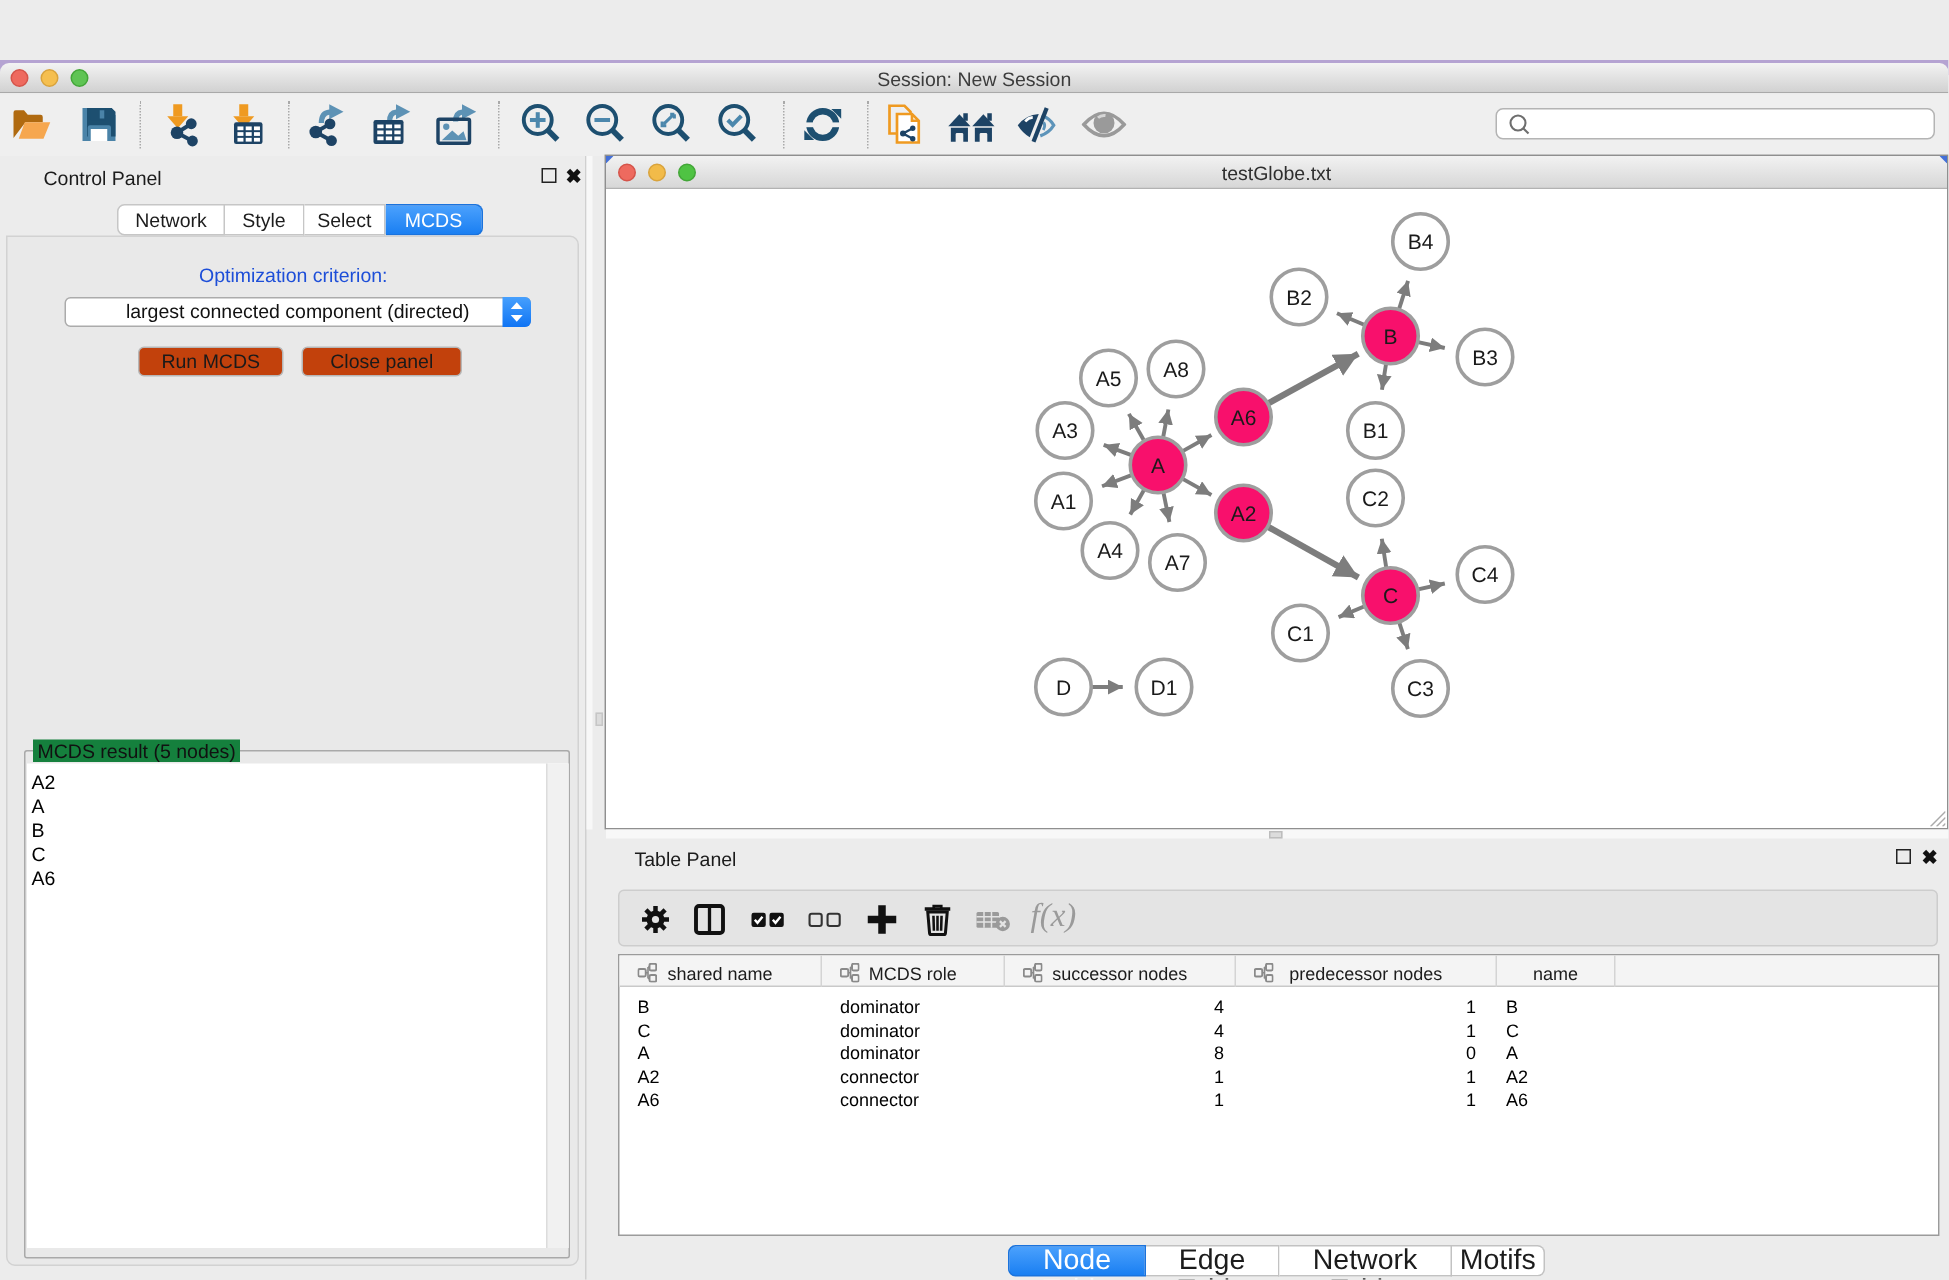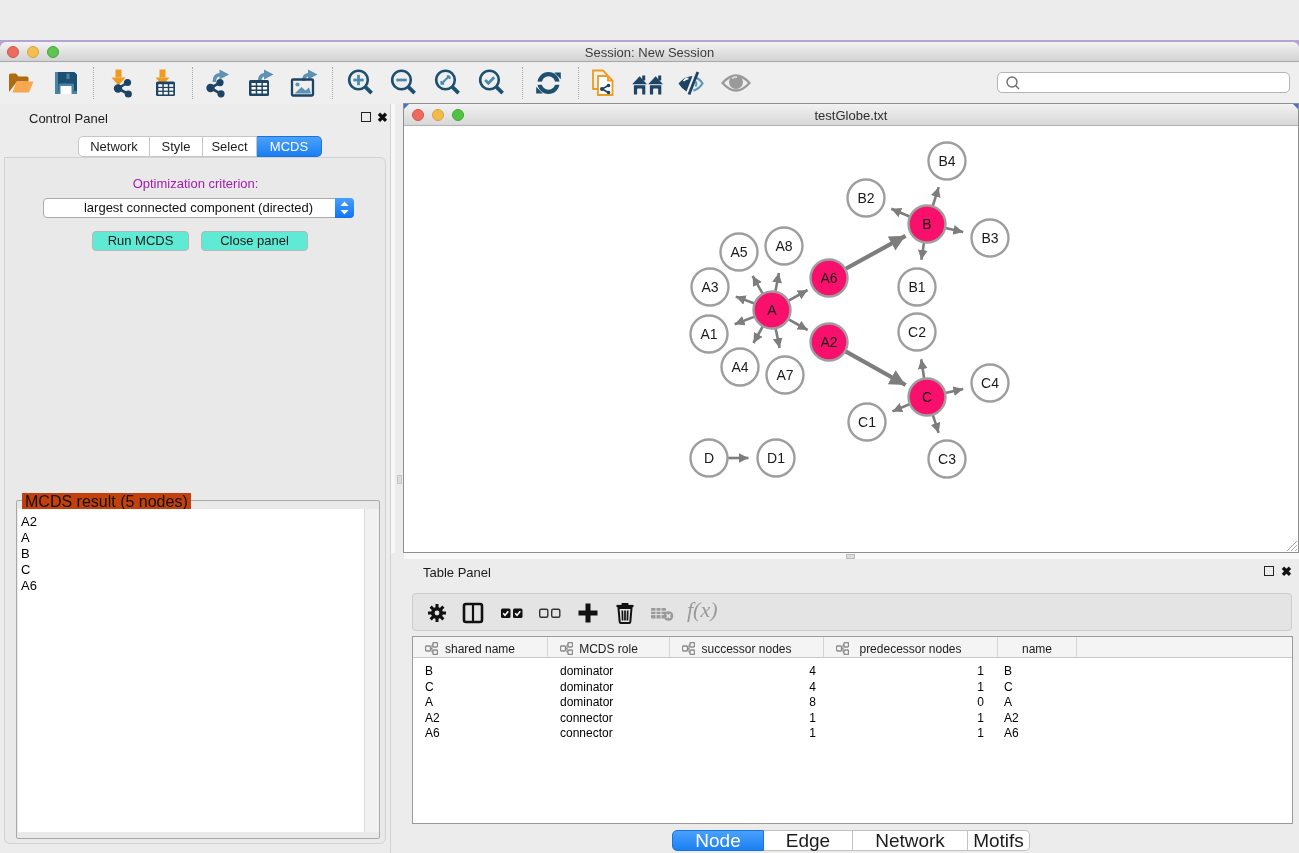--- a/index.html
+++ b/index.html
@@ -35,32 +35,32 @@
 .winx { position:absolute; top:6px; font-size:13px; font-weight:bold; color:#111; }
 #tabs { position:absolute; left:78px; top:32px; height:21px; display:flex; }
 .tab { height:21px; line-height:20px; text-align:center; font-size:13px; color:#1c1c1c;
   background:#fff; border:1px solid #c6c6c6; border-left:none; }
 .tab.first { border-left:1px solid #c6c6c6; border-radius:5px 0 0 5px; }
 .tab.sel { background:linear-gradient(#4ba1fd,#1a7ff2); color:#fff; border-color:#1a73dd;
   border-radius:0 5px 5px 0; }
 #cpContent { position:absolute; left:4px; top:53px; width:382px; height:687px;
   background:#e9e9e9; border:1px solid #d2d2d2; border-radius:0 6px 6px 6px; }
 #optlabel { position:absolute; left:0; top:72px; width:391px; text-align:center;
-  font-size:13px; color:#a21caf; }
+  font-size:13px; color:#1d4ed8; }
 #combo { position:absolute; left:43px; top:94px; width:311px; height:20px; background:#fff;
   border:1px solid #ababab; border-radius:4px; font-size:13px; color:#111;
   text-align:center; line-height:18px; }
 #combo .spin { position:absolute; right:-1px; top:-1px; width:19px; height:20px;
   background:linear-gradient(#47a0fd,#0f74f4); border-radius:0 4px 4px 0; }
-.cbtn { position:absolute; top:127px; height:20px; background:#5eead4; border:1px solid #b7b7b7;
+.cbtn { position:absolute; top:127px; height:20px; background:#c2410c; border:1px solid #b7b7b7;
   border-radius:4px; font-size:13px; color:#1a1a1a; text-align:center; line-height:18px; }
 #fieldset { position:absolute; left:16px; top:396px; width:364px; height:339px;
   border:1px solid #a9a9a9; border-radius:2px; }
-#fieldset legend.lg { position:absolute; left:5px; top:-8px; background:#c2410c;
-  padding:0 3px; font-size:16px; color:#111; }
+#fieldset legend.lg { position:absolute; left:5px; top:-8px; background:#15803d;
+  padding:0 3px; font-size:13px; color:#111; }
 #mlist { position:absolute; left:1px; top:8px; width:361px; height:323px; background:#fff; }
 #mlist .scr { position:absolute; right:0px; top:0; width:15px; height:100%;
   background:#f1f1f1; border-left:1px solid #dcdcdc; }
 #mlist .it { padding-left:3px; font-size:13px; color:#000; height:16px; line-height:16px; }
 
 
 #netwin { left:403px; top:63px; width:896px; height:450px; background:#fff;
   border:1px solid #8f8f8f; }
 #netbar { position:absolute; left:0; top:0; width:100%; height:22px;
   background:linear-gradient(#f2f2f2,#d7d7d7); border-bottom:1px solid #b2b2b2; }

